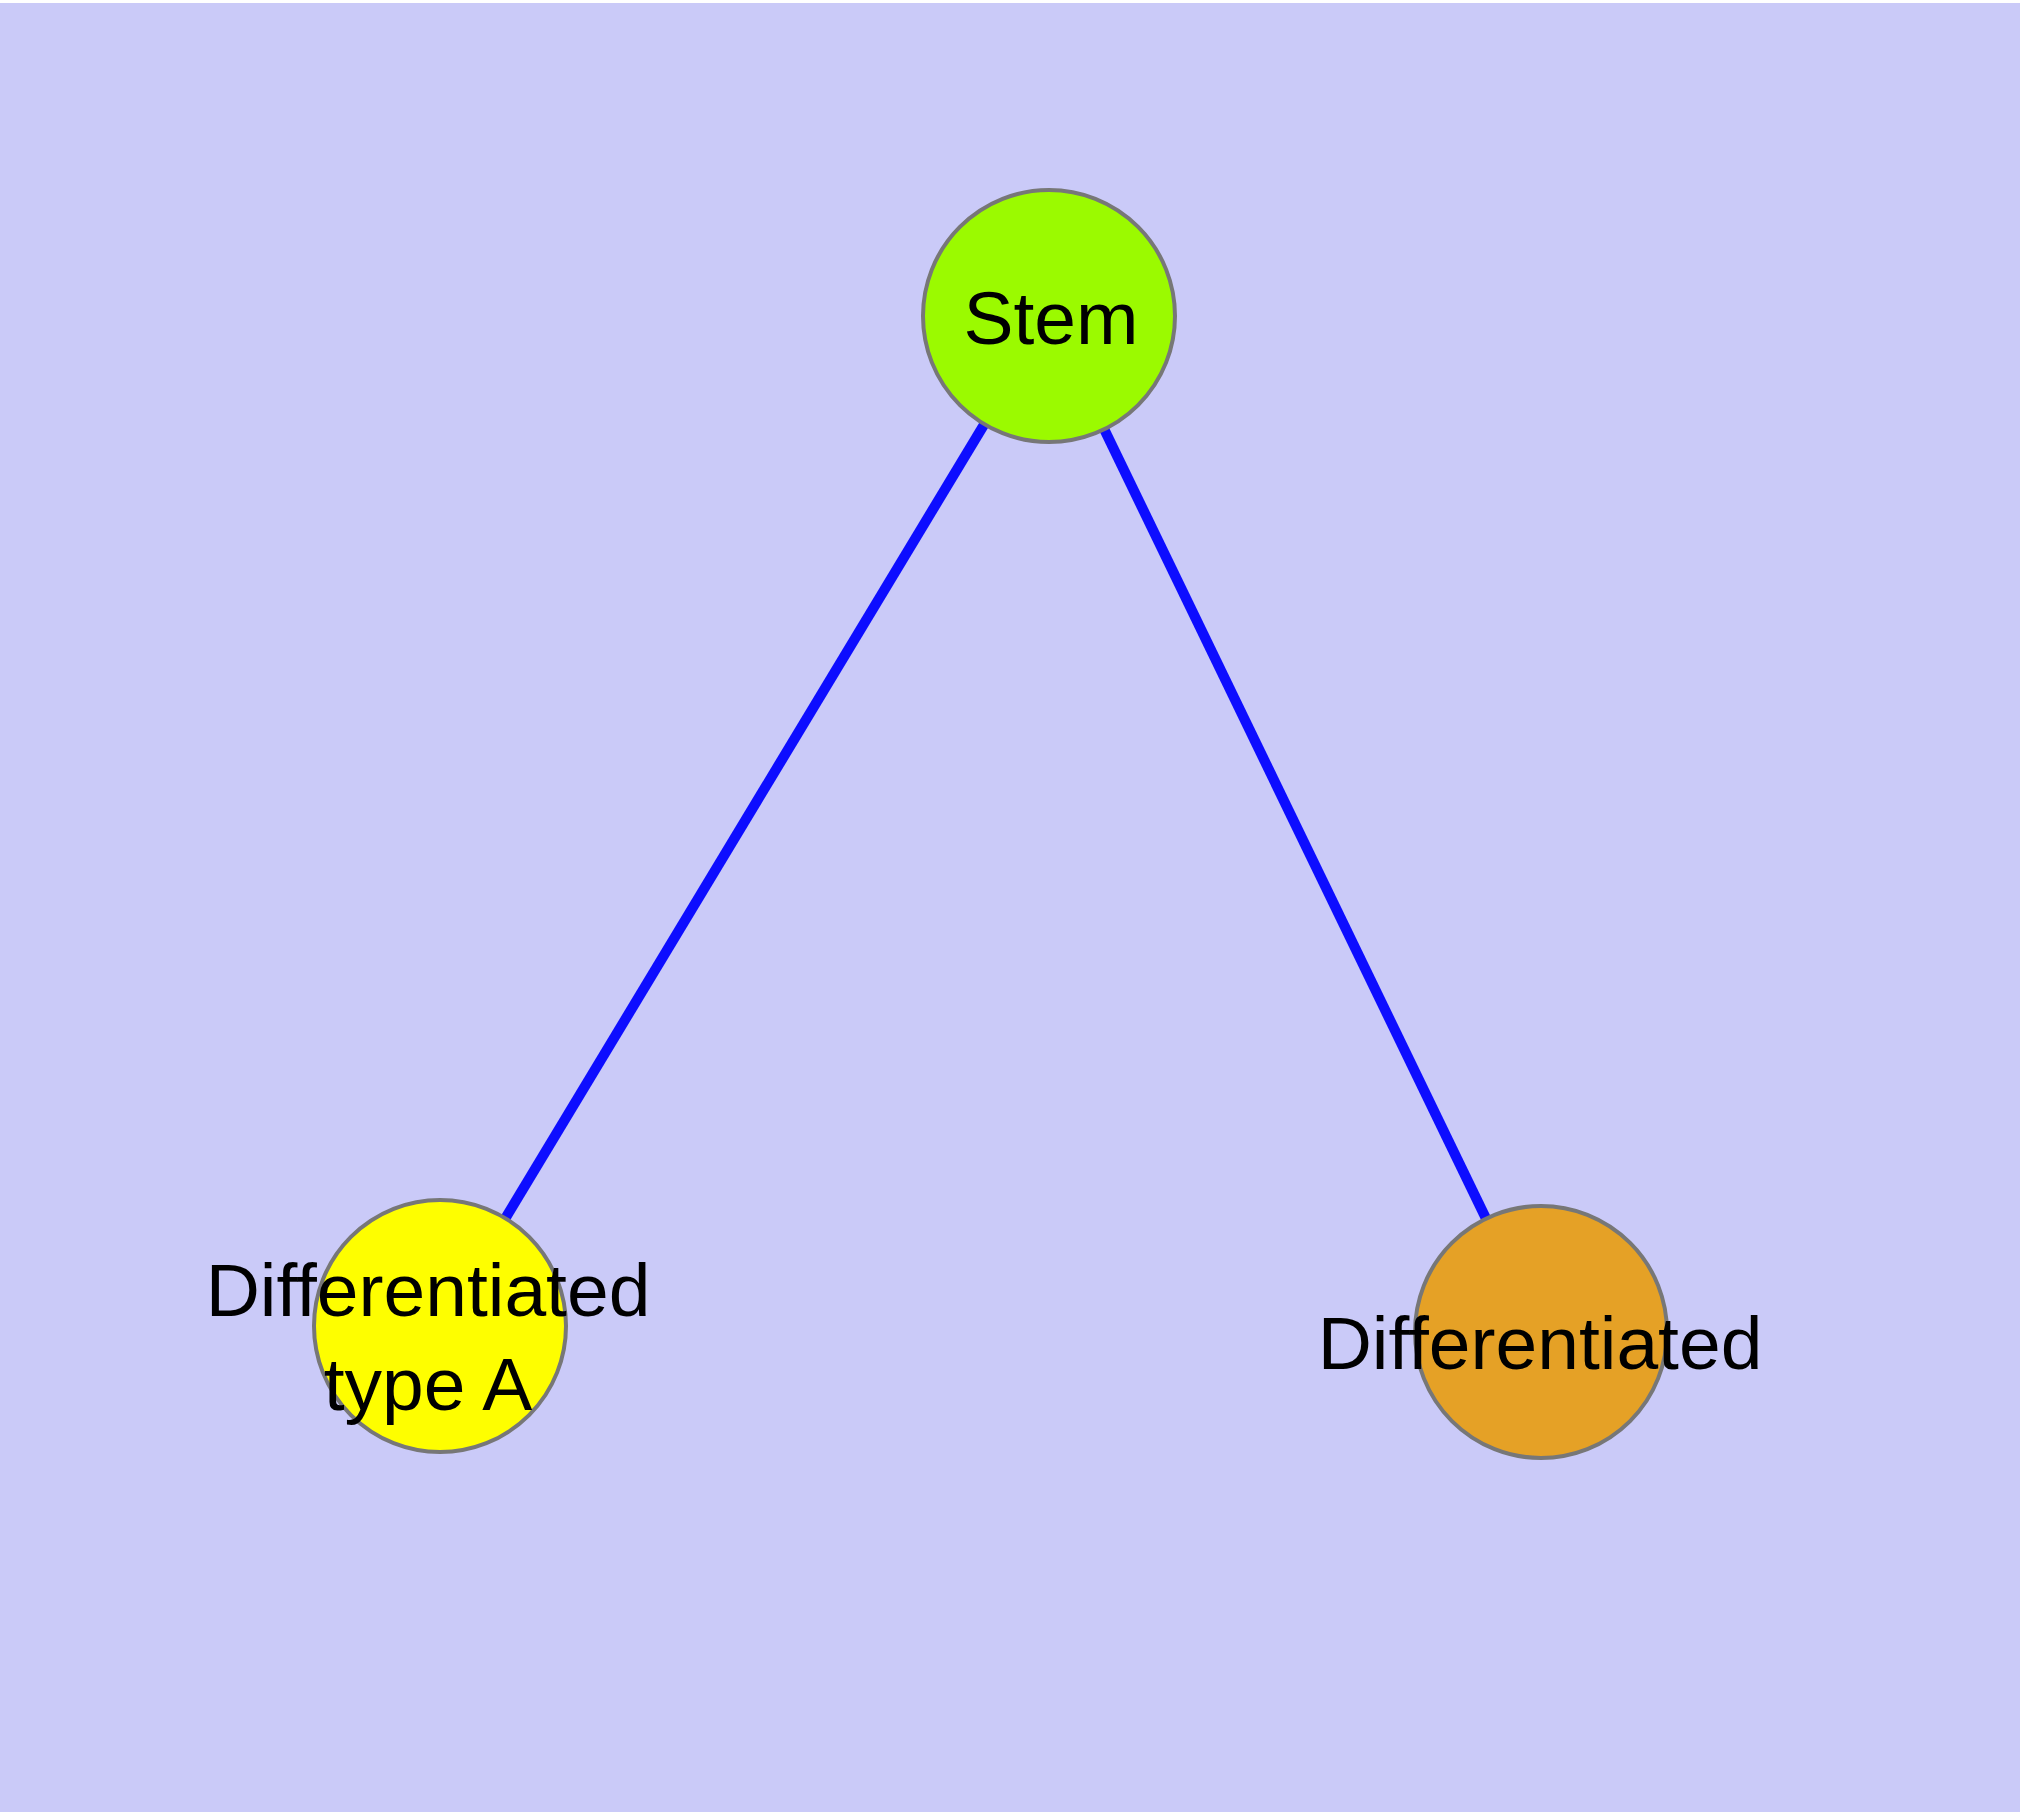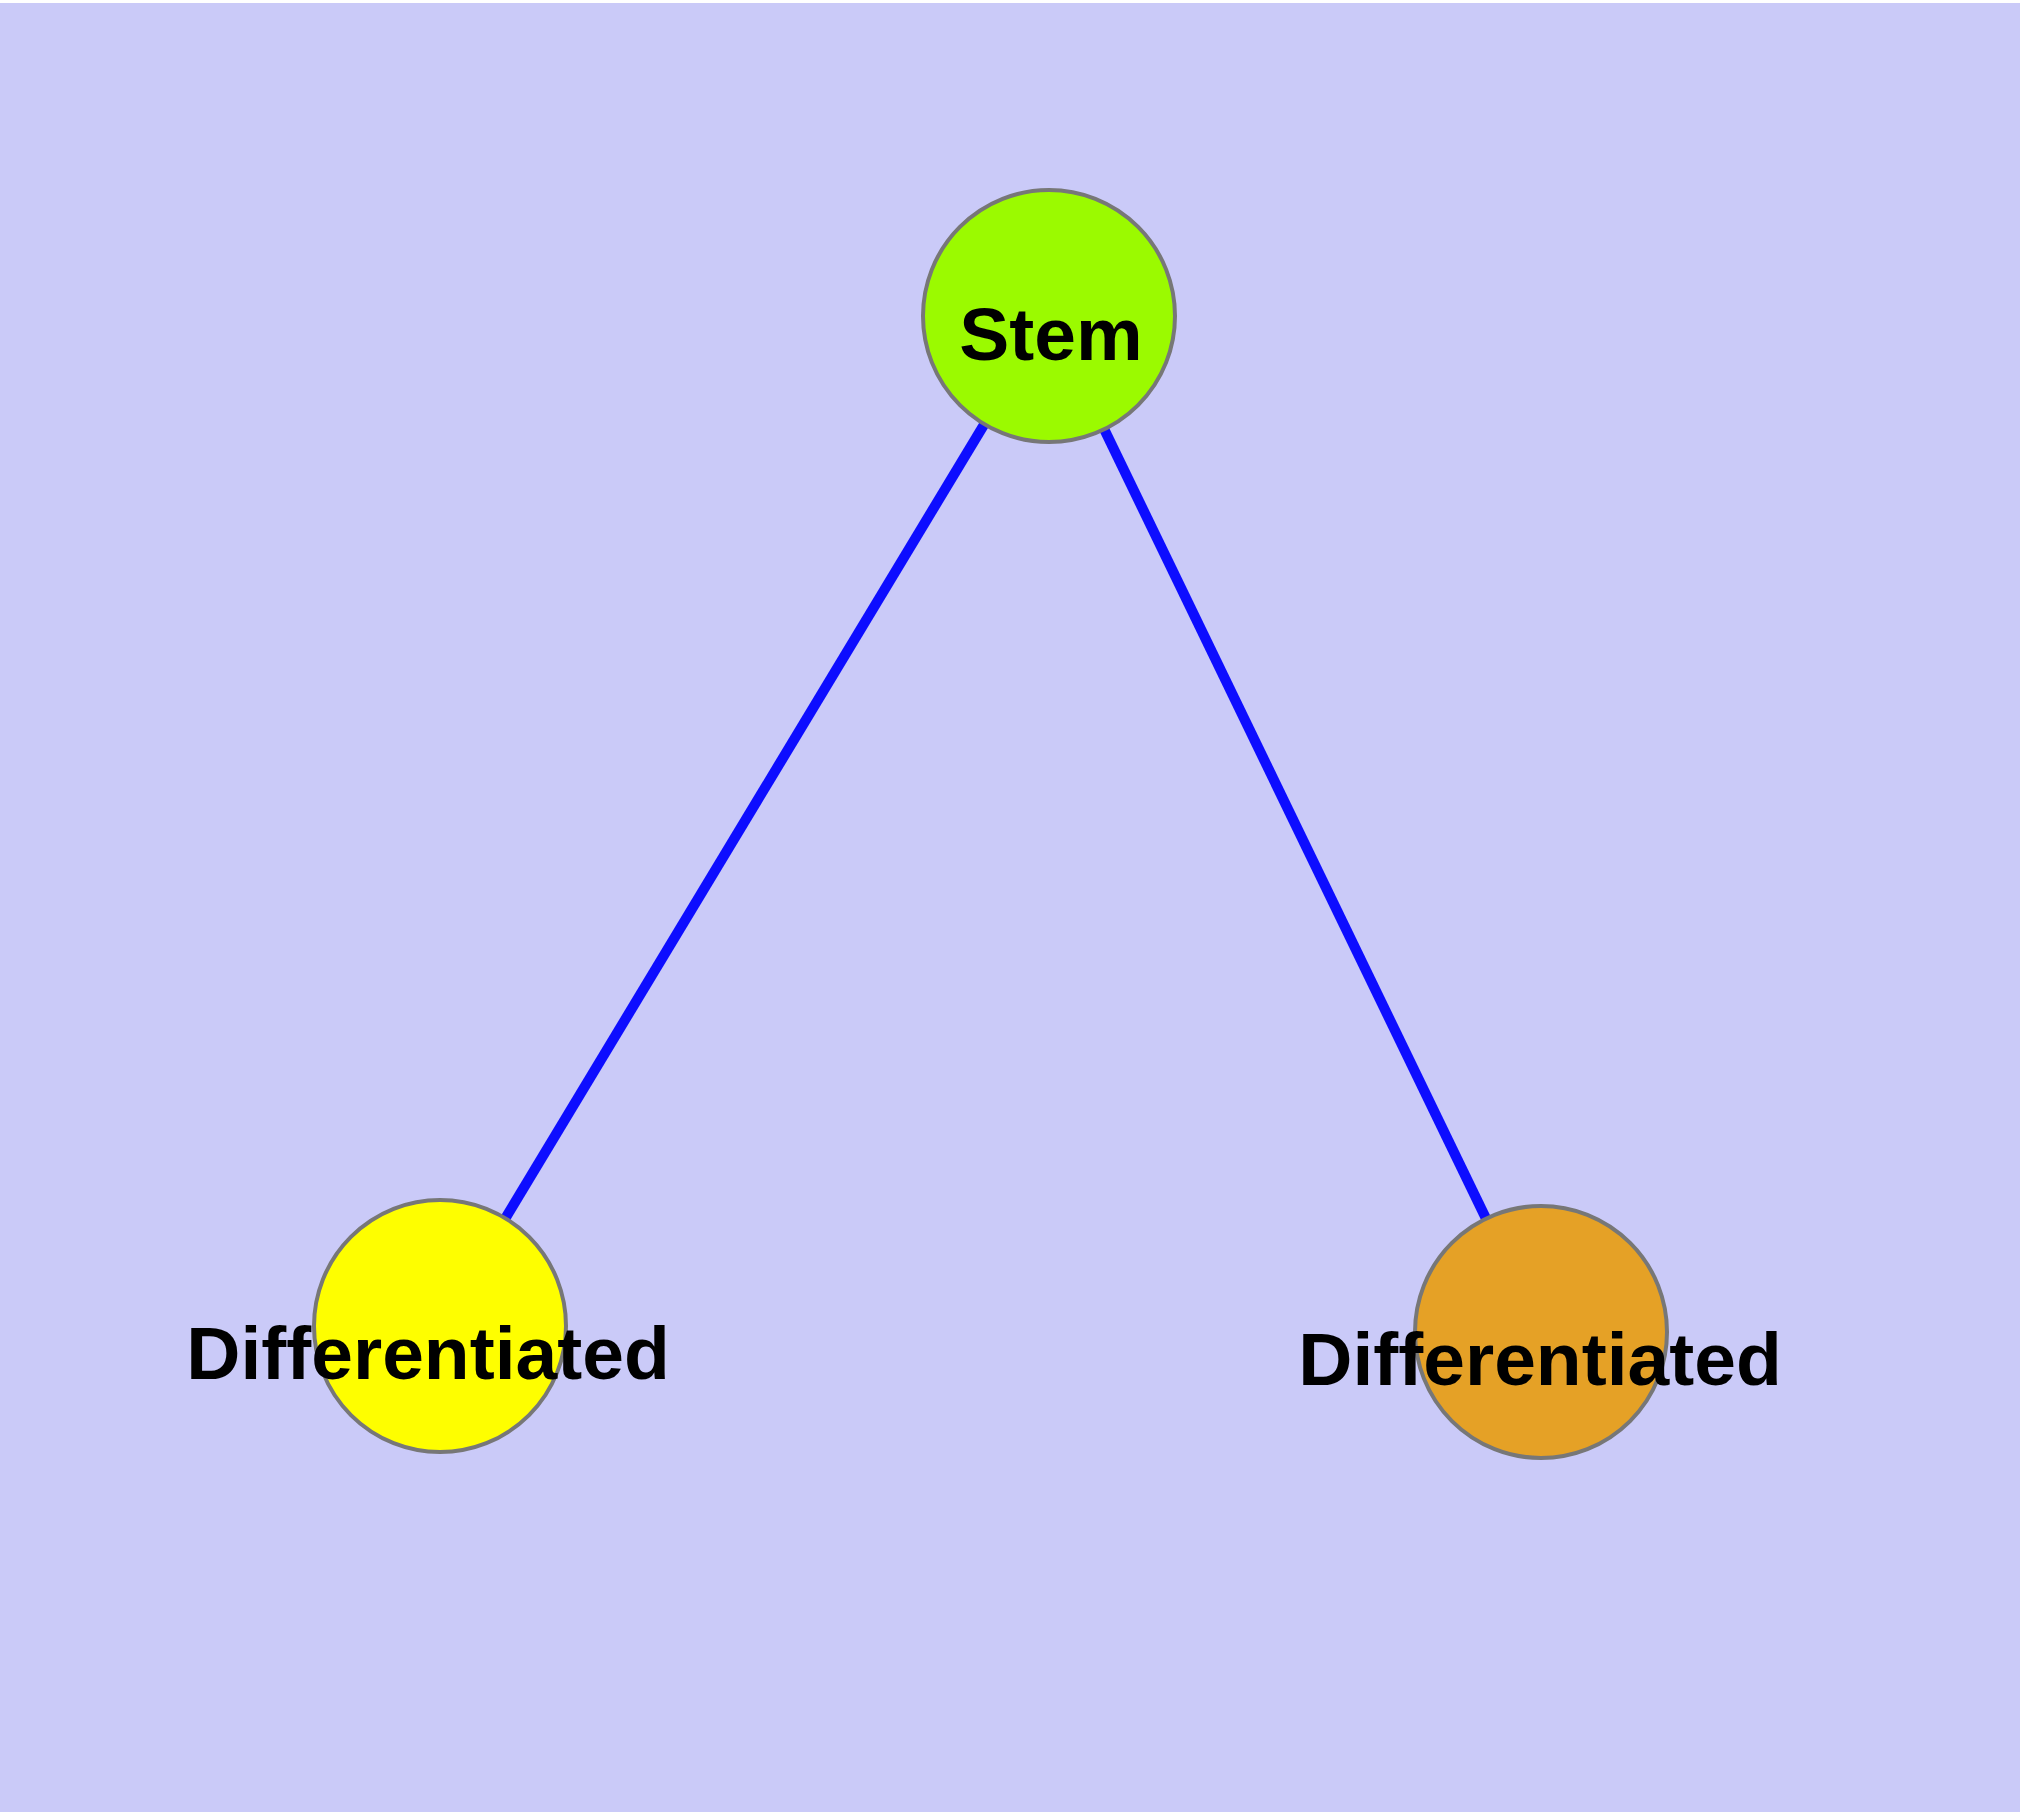--- a/index.html
+++ b/index.html
@@ -35,26 +35,25 @@
     position: absolute;
     border-radius: 50%;
     border-style: solid;
     box-sizing: border-box;
     z-index: 2;
   }
   .node-label {
     position: absolute;
     transform: translate(-50%, -50%);
     text-align: center;
-    font-weight: bold;
+    font-weight: normal;
     font-size: 75px;
     line-height: 94px;
     white-space: nowrap;
     z-index: 3;
-    margin-top: 16px;
   }
 </style>
 </head>
 <body>
 
 <div class="frame" style="background: rgb(255, 255, 255);">
   <div class="plot-bg" style="background: rgb(202, 202, 248);"></div>
 
   <svg class="edge-layer" viewBox="0 0 2384 2138" xmlns="http://www.w3.org/2000/svg">
       <line x1="1238" y1="373" x2="519" y2="1565" stroke="#0D0DFF" stroke-width="12"></line>
@@ -64,19 +63,20 @@
   <div class="node" style="left: 921px; top: 188px; width: 256px; height: 256px; background: rgb(155, 250, 0); border-color: rgb(119, 119, 119); border-width: 4.2px;"></div>
   <div class="node" style="left: 312px; top: 1198px; width: 256px; height: 256px; background: rgb(254, 254, 0); border-color: rgb(119, 119, 119); border-width: 4.2px;"></div>
   <div class="node" style="left: 1413px; top: 1204px; width: 256px; height: 256px; background: rgb(229, 161, 38); border-color: rgb(119, 119, 119); border-width: 4.2px;"></div>
 
   <div class="node-label" style="left: 1051px; top: 318px; color: rgb(0, 0, 0);">
     <div class="label-line">Stem</div>
   </div>
 
   <div class="node-label" style="left: 428px; top: 1337px; color: rgb(0, 0, 0);">
     <div class="label-line">Differentiated</div>
+    <div class="label-line">type A</div>
   </div>
 
   <div class="node-label" style="left: 1540px; top: 1343px; color: rgb(0, 0, 0);">
     <div class="label-line">Differentiated</div>
   </div>
 </div>
 
 
 </body></html>

